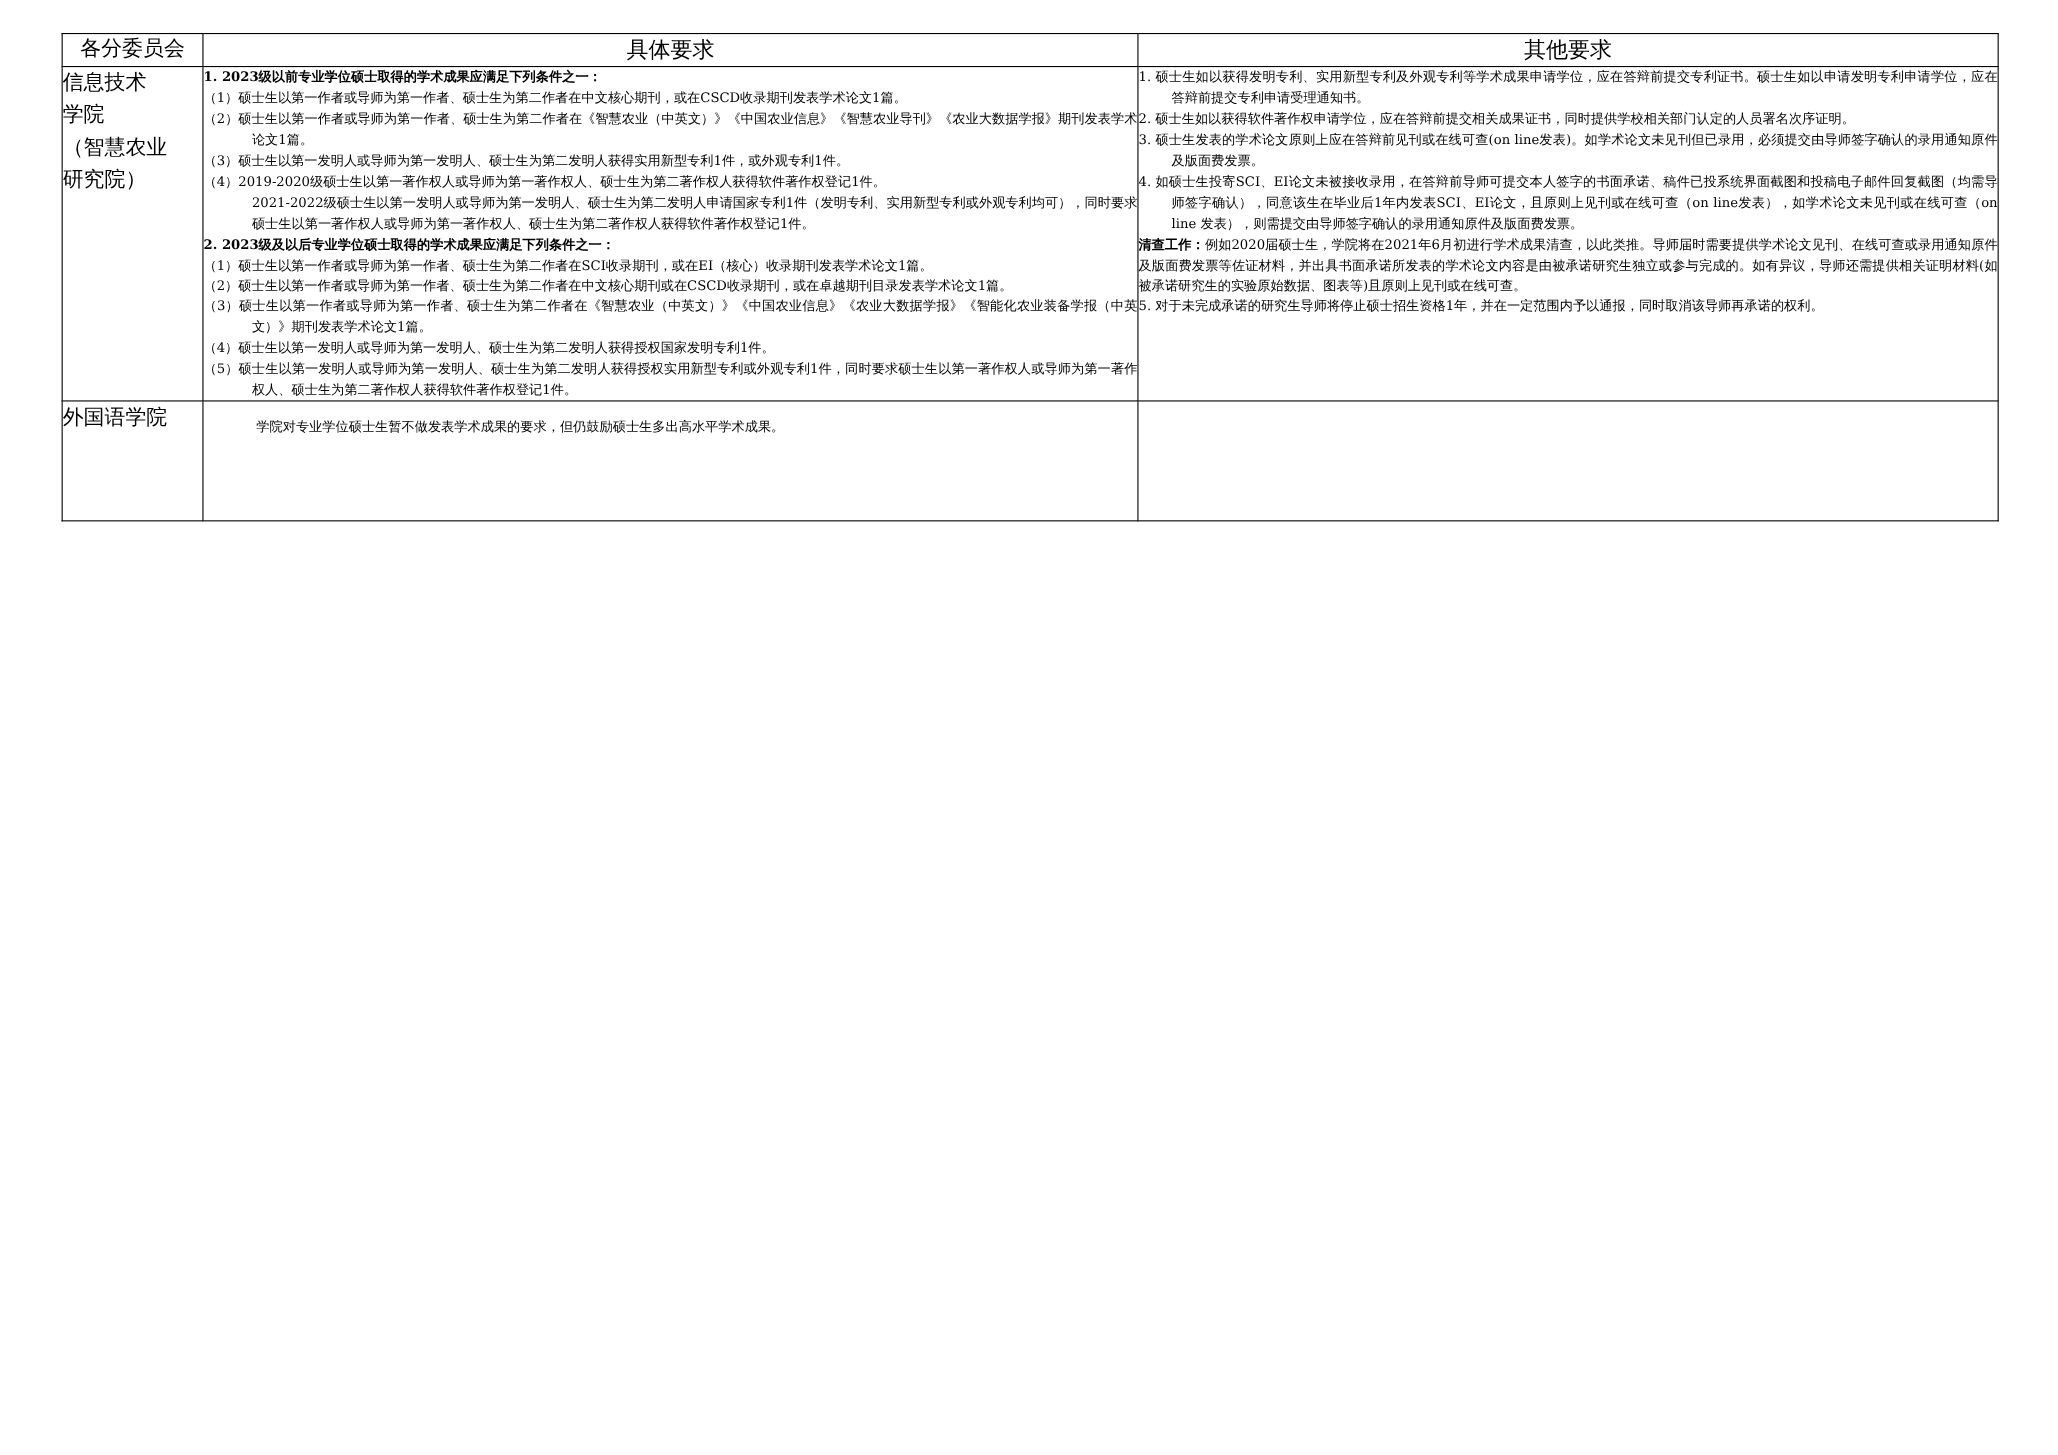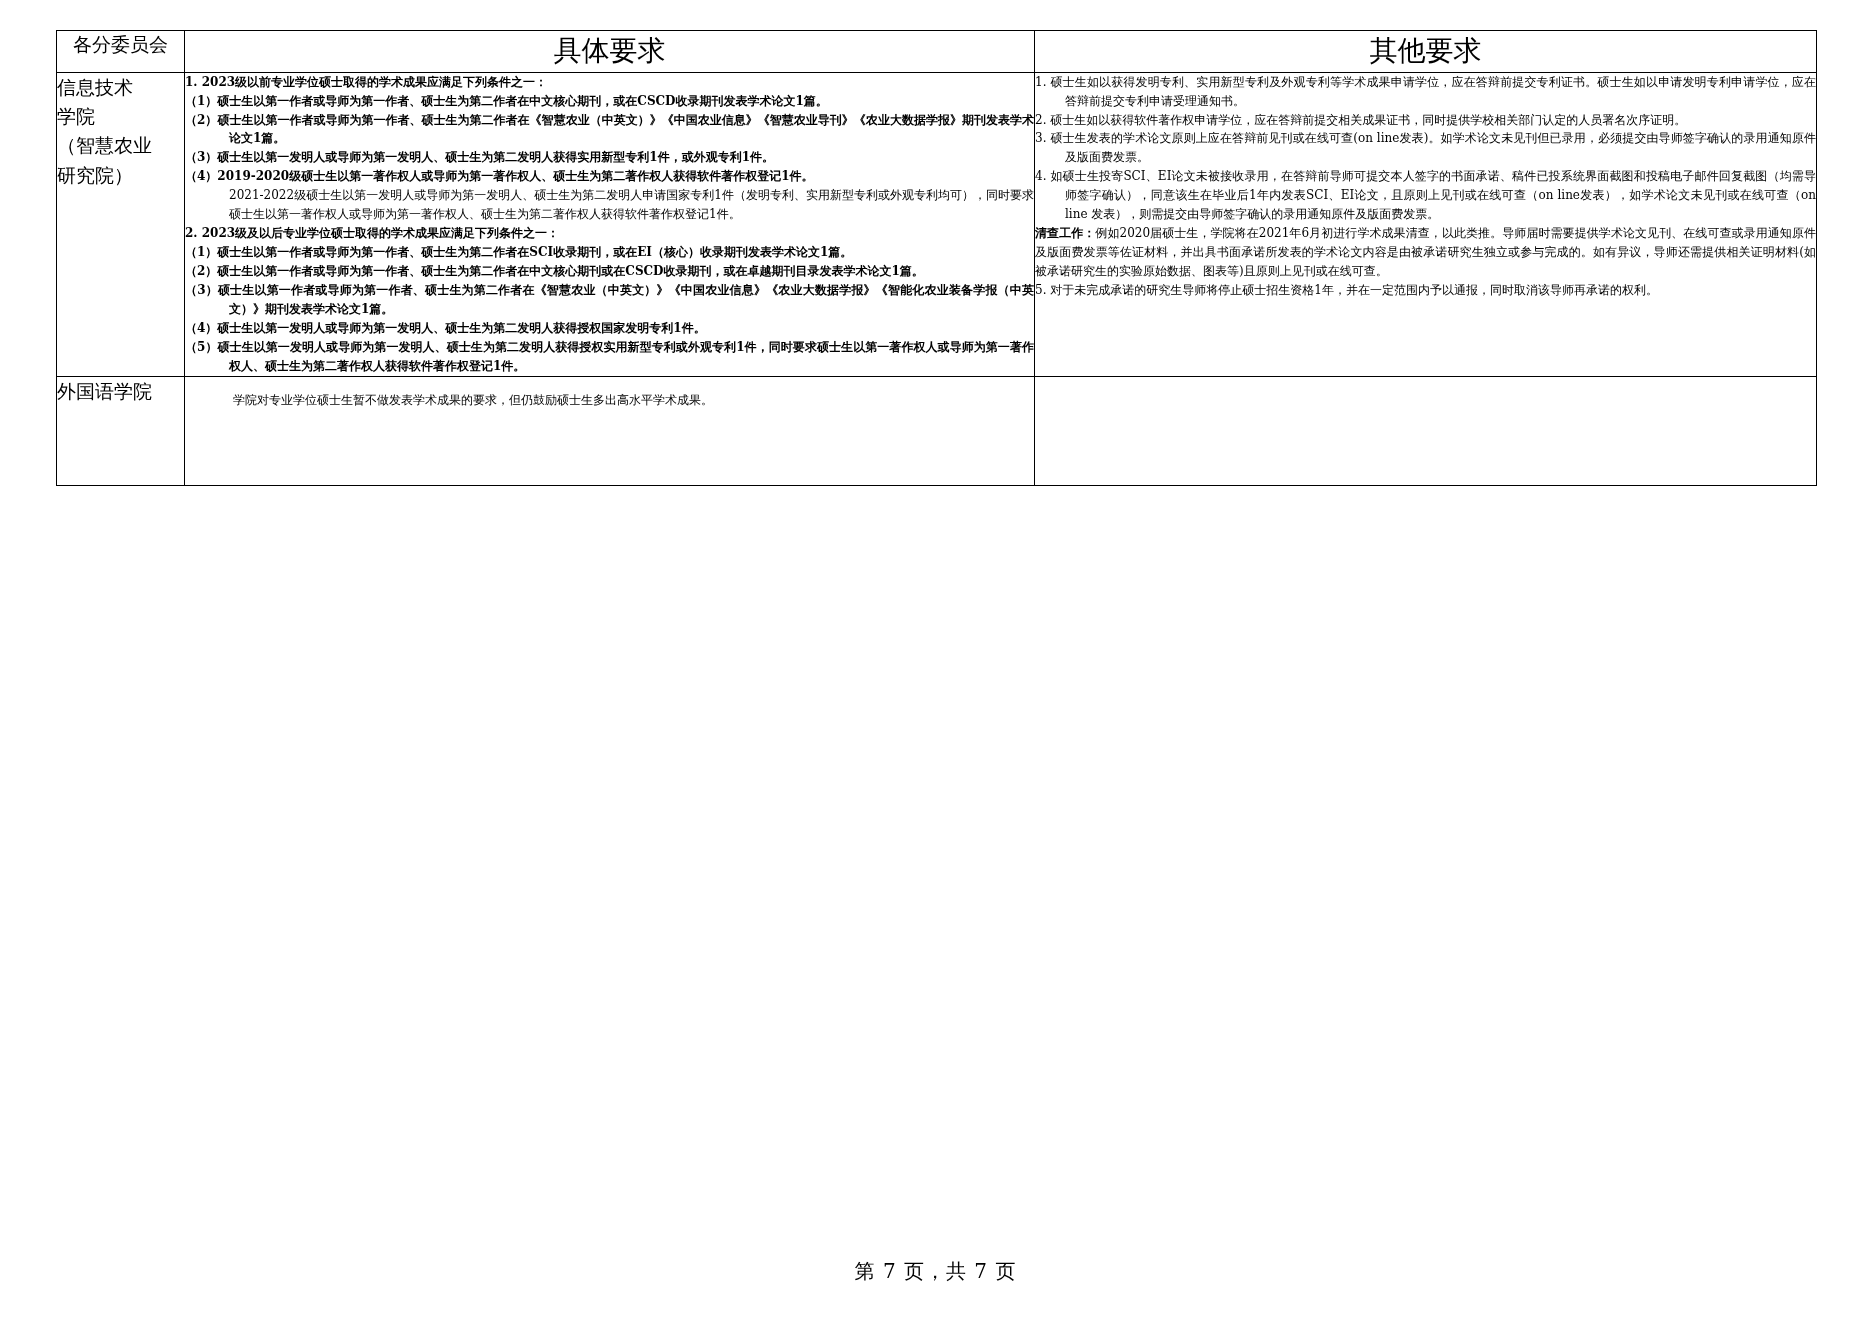--- a/index.html
+++ b/index.html
@@ -32,21 +32,21 @@
     vertical-align: top;
     padding: 0;
   }
   .col-a { width: 128px; }
   .col-b { width: 850px; }
   .col-c { width: 782px; }
 
   thead th {
     text-align: center;
     font-weight: normal;
-    font-size: 28px;
+    font-size: 20px;
     line-height: 1.45;
     padding: 9px 4px 9px 4px;
     vertical-align: middle;
   }
   .hdr-a { font-size: 19px; }
 
   .cell-dept {
     text-align: left;
     vertical-align: middle;
     font-size: 19px;
@@ -59,21 +59,20 @@
     padding: 8px 10px 12px 10px;
     text-align: justify;
   }
   .cell-body.small-pad {
     padding: 14px 10px 14px 10px;
   }
   .b { font-weight: bold; }
   .indent-hang {
     padding-left: 44px;
     text-indent: -44px;
-    font-weight: bold;
   }
   .indent-hang2 {
     padding-left: 30px;
     text-indent: -30px;
   }
   .sub-ind {
     padding-left: 44px;
     text-indent: 0;
   }
   .para-indent {
@@ -151,14 +150,13 @@
         </td>
         <td class="cell-body small-pad">
           <div class="blank-cell"></div>
         </td>
       </tr>
 
 
     </tbody>
   </table>
 
-  <div class="footer">第 7 页，共 7 页</div>
 </div>
 
 </body></html>

